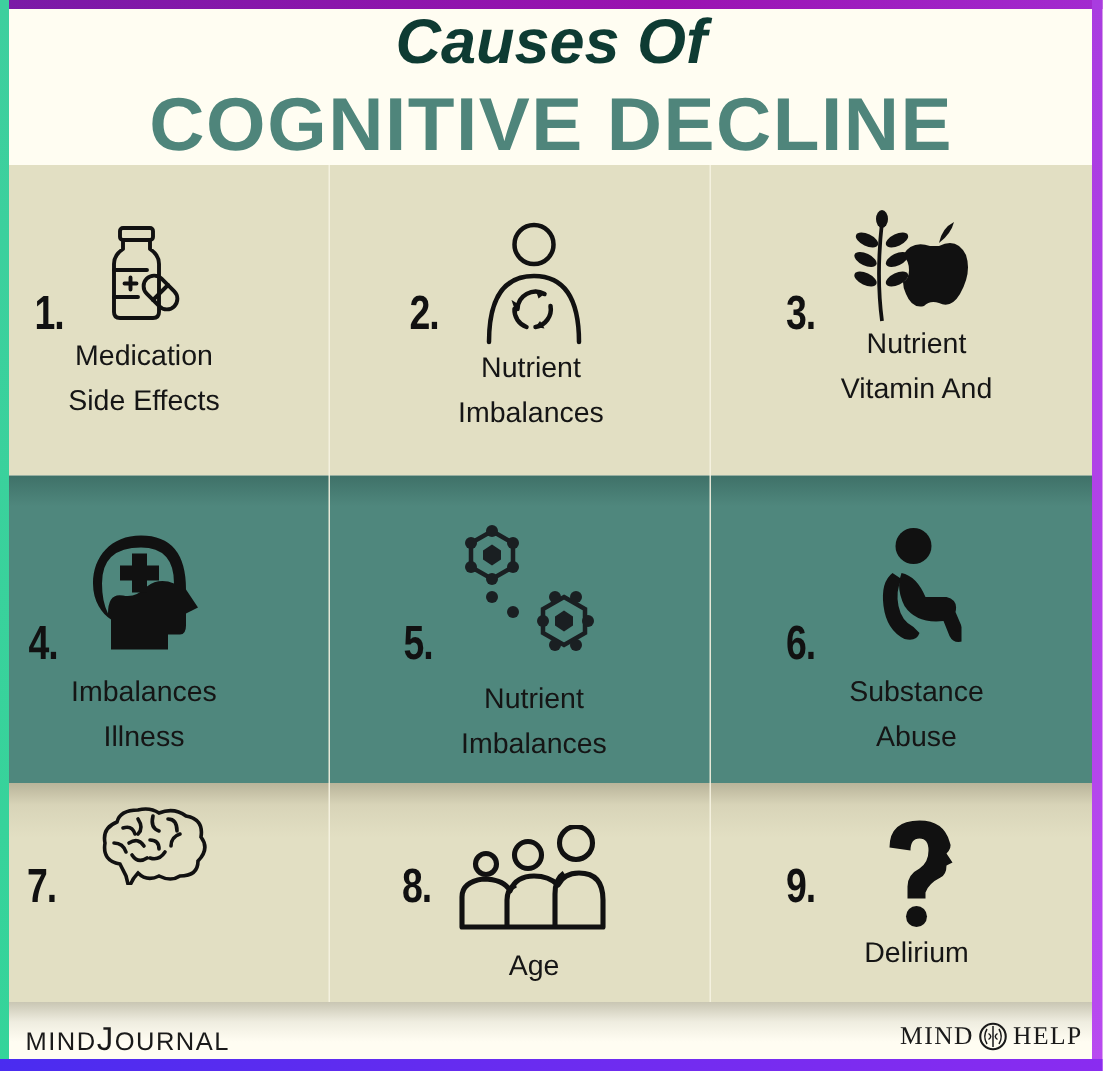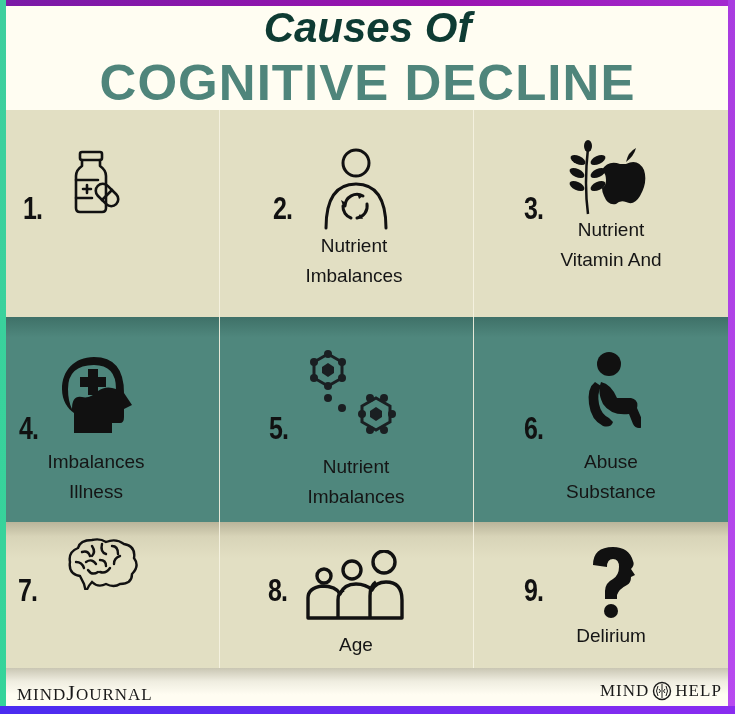--- a/index.html
+++ b/index.html
@@ -19,21 +19,21 @@
   .row.r2 { top:207px; height:205px; background:linear-gradient(180deg,#3f7168 0%,#4f877d 10%,#4f877d 100%); }
   .row.r3 { top:412px; height:146px; background:linear-gradient(180deg,#b9b49a 0%,#d8d4b8 10%,#e2dfc3 25%,#e2dfc3 100%); }
   .vline { position:absolute; top:0; width:1px; height:558px; background:#f6f3e2; opacity:0.9; }
 
   .cell { position:absolute; }
   .num { position:absolute; font-family:"Liberation Sans", sans-serif; font-weight:bold; font-size:32px; color:#111; transform:scaleX(0.78); transform-origin:left top; letter-spacing:-1px; }
   .label { position:absolute; text-align:center; font-size:19px; line-height:30px; color:#151515; }
   .icon { position:absolute; }
 
   .footer { position:absolute; left:6px; top:668px; width:722px; height:38px; background:linear-gradient(180deg,#c9c6b3 0%,#efede0 35%,#fffdf2 70%); }
-  .logo-left { position:absolute; left:17px; top:680px; font-family:Liberation Serif, serif; font-size:17px; color:#1a1a1a; letter-spacing:1px; border-bottom:1px solid #222; padding-bottom:1px; }
+  .logo-left { position:absolute; left:17px; top:680px; font-family:Liberation Sans, sans-serif; font-size:17px; color:#1a1a1a; letter-spacing:1px; border-bottom:1px solid #222; padding-bottom:1px; }
   .logo-left .big { font-size:22px; }
   .logo-right { position:absolute; left:600px; top:681px; font-family:"Liberation Serif", serif; font-size:17px; color:#1a1a1a; letter-spacing:1px; display:flex; align-items:center; gap:3px; }
 </style>
 </head>
 <body>
 
 <div class="frame">
 
   <div class="title1">Causes Of</div>
   <div class="title2">COGNITIVE DECLINE</div>
@@ -51,20 +51,22 @@
         <g fill="none" stroke="#111" stroke-width="2.6" stroke-linejoin="round" stroke-linecap="round">
           <rect x="8" y="2" width="22" height="8" rx="2"></rect>
           <path d="M10 10 v6 q-6 4 -6 10 v32 q0 4 4 4 h22 q4 0 4 -4 v-32 q0 -6 -6 -10 v-6"></path>
           <path d="M4 30 h22 M4 48 h16"></path>
           <path d="M11 39 h8 M15 35 v8"></path>
           <rect x="28" y="32" width="14" height="26" rx="7" transform="rotate(-45 35 45)"></rect>
           <path d="M30 50 l10 -10" transform="translate(0,0)"></path>
         </g>
       </svg>
       <div class="label" style="left:20px;top:113px;width:140px">
+        <div>Medication</div>
+        <div>Side Effects</div>
       </div>
     </div>
 
     <div class="cell">
       <div class="num" style="left:267px;top:80px">2.</div>
       <svg class="icon" style="left:317px;top:38px" width="66" height="82" viewBox="0 0 66 82">
         <g fill="none" stroke="#111" stroke-width="3" stroke-linecap="round">
           <circle cx="33" cy="15" r="13"></circle>
           <path d="M3 80 Q3 36 33 36 Q63 36 63 80"></path>
           <path d="M22 58 a12 12 0 0 1 18 -10"></path>
@@ -152,22 +154,22 @@
     <div class="cell">
       <div class="num" style="left:518px;top:300px">6.</div>
       <svg class="icon" style="left:577px;top:242px" width="58" height="78" viewBox="0 0 58 78">
         <g fill="#111">
           <circle cx="26" cy="12" r="12"></circle>
           <path d="M12 30 q-8 6 -6 22 q2 16 14 22 q8 2 10 -4 l-4 -4 q-8 -4 -10 -14 q-2 -10 2 -18 z"></path>
           <path d="M18 30 q10 2 16 16 l14 0 q8 2 6 10 l6 14 q2 6 -4 6 q-4 0 -6 -4 l-4 -10 q-18 2 -26 -10 q-6 -12 -2 -22 z"></path>
         </g>
       </svg>
       <div class="label" style="left:535px;top:337px;width:140px">
+        <div>Substance</div>
         <div>Abuse</div>
-        <div>Substance</div>
       </div>
     </div>
 
     <div class="cell">
       <div class="num" style="left:12px;top:462px">7.</div>
       <svg class="icon" style="left:60px;top:428px" width="72" height="52" viewBox="0 0 72 52">
         <g fill="none" stroke="#111" stroke-width="2.4" stroke-linecap="round">
           <path d="M14 38 q-12 -2 -10 -14 q-2 -10 8 -14 q2 -8 14 -8 q8 -2 14 2 q10 -4 18 2 q12 2 10 14 q6 8 -2 16 q0 10 -12 10 q-6 4 -14 0 q-8 4 -14 -2 q-4 4 -6 10 l-2 -8 q-2 -4 -4 -8 z"></path>
           <path d="M16 14 q6 -2 8 4 M26 8 q4 6 0 10 M36 6 q-2 8 4 10 M46 8 q6 0 6 8 M54 18 q-6 2 -6 8 M20 24 q6 -4 10 2 M34 22 q6 0 6 6 M44 30 q-4 6 -10 4 M22 32 q4 6 10 2 M10 24 q6 0 8 6"></path>
         </g>

